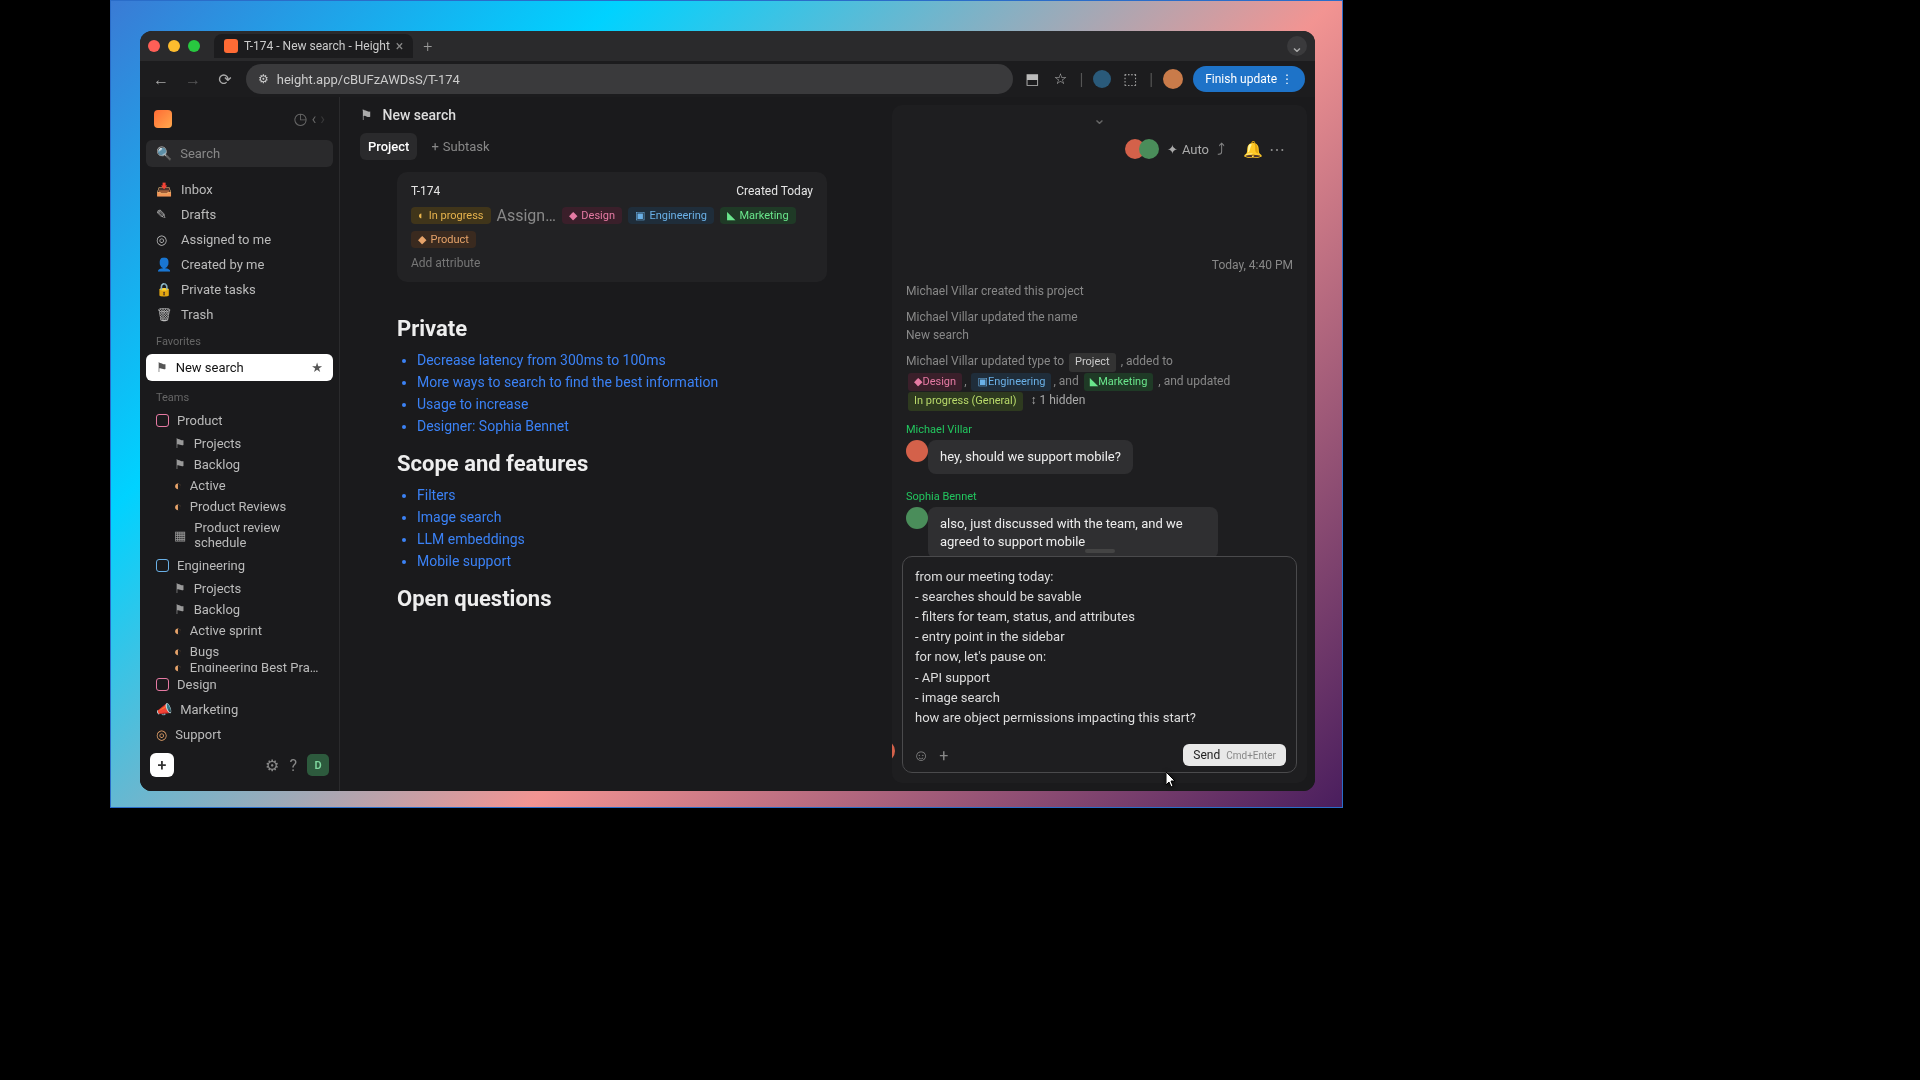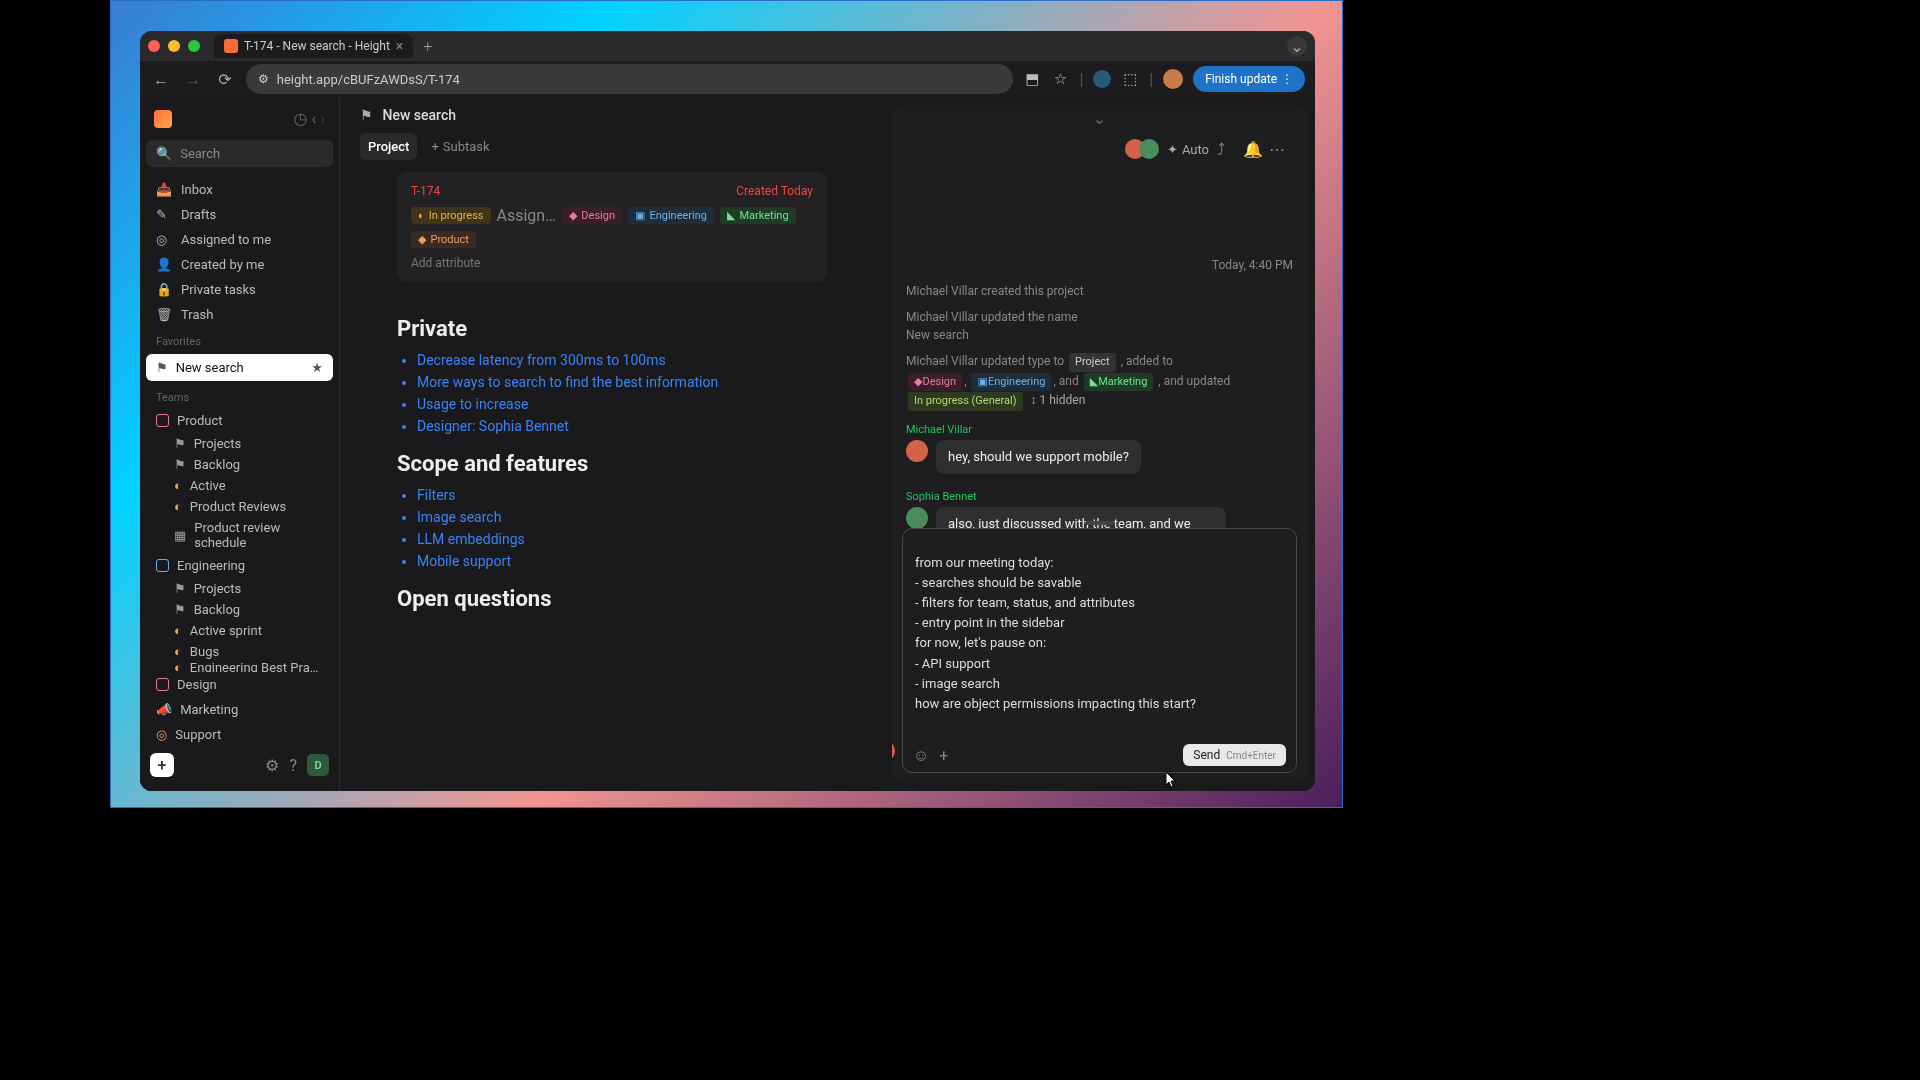--- a/index.html
+++ b/index.html
@@ -42,21 +42,21 @@
 .sf-spacer{flex:1}
 .user-chip{width:22px;height:22px;border-radius:5px;background:#2d5a3d;color:#7fd89f;display:flex;align-items:center;justify-content:center;font-size:11px;font-weight:600}
 
 .main{flex:1;display:flex;overflow:hidden}
 .content{flex:1;display:flex;flex-direction:column;padding:0;overflow:hidden}
 .content-header{display:flex;align-items:center;padding:10px 20px;gap:10px;color:#ddd;font-size:14px}
 .tab-row{display:flex;align-items:center;padding:0 20px;gap:14px;font-size:13px}
 .tab-active{color:#fff;padding:6px 8px;border-radius:6px;background:#2a2a2c;font-weight:500}
 .tab-inactive{color:#888;display:flex;align-items:center;gap:4px}
 .meta-card{margin:12px auto 0;width:430px;background:#222224;border-radius:10px;padding:12px 14px}
-.meta-row1{display:flex;justify-content:space-between;color:#ef4444;font-size:12px;margin-bottom:8px}
+.meta-row1{display:flex;justify-content:space-between;color:#e5e5e5;font-size:12px;margin-bottom:8px}
 .meta-row2{display:flex;gap:6px;align-items:center;flex-wrap:wrap;margin-bottom:8px}
 .pill{display:inline-flex;align-items:center;gap:4px;padding:2px 7px;border-radius:4px;font-size:11px}
 .p-prog{background:#40351a;color:#e6b34d}
 .p-des{background:#3a1f2a;color:#e67aa3}
 .p-eng{background:#1f2d3a;color:#6ab0e6}
 .p-mkt{background:#1f3a26;color:#6ae68c}
 .p-prd{background:#3a2a1f;color:#e6a36a}
 .p-prj{background:#333;color:#ccc}
 .p-prog-g{background:#2e3a1f;color:#b8d96a}
 .assign{color:#888;font-size:16px}
@@ -74,25 +74,25 @@
 .auto-tog{display:flex;align-items:center;gap:4px;color:#aaa;font-size:13px}
 .ctrl-ico{color:#888;width:18px}
 .chat-collapse{text-align:center;color:#666;padding:4px}
 .chat-body{flex:1;padding:10px 14px;overflow:auto;display:flex;flex-direction:column}
 .chat-spacer{flex:1;min-height:110px}
 .ts-center{text-align:right;color:#888;font-size:12px;margin:6px 0}
 .log-line{color:#888;font-size:12px;margin:4px 0;line-height:1.5}
 .log-pill{display:inline-flex;align-items:center;padding:1px 6px;border-radius:3px;font-size:11px;margin:0 2px}
 .msg{margin:8px 0}
 .msg-author{color:#22c55e;font-size:11px;margin-bottom:4px}
-.msg-row{display:flex;gap:8px;align-items:flex-start}
+.msg-row{display:flex;align-items:flex-start}
 .msg-av{width:22px;height:22px;border-radius:50%;flex-shrink:0}
 .bubble{background:#2f2f31;color:#eee;padding:8px 12px;border-radius:8px;font-size:13px;line-height:1.4;max-width:290px}
 .chat-input{border:1px solid #4a4a4c;border-radius:10px;margin:0 10px 10px;background:#1e1e20;position:relative}
-.ci-text{padding:24px 12px;color:#ddd;font-size:13px;line-height:1.55}
+.ci-text{padding:10px 12px;color:#ddd;font-size:13px;line-height:1.55}
 .ci-bar{display:flex;align-items:center;padding:6px 10px;gap:10px}
 .send-btn{margin-left:auto;background:#e8e8e8;color:#222;padding:4px 10px;border-radius:6px;font-size:12px;display:flex;align-items:center;gap:6px}
 .send-hint{color:#888;font-size:10px}
 .ci-msg-av{position:absolute;left:-30px;bottom:10px;width:22px;height:22px;border-radius:50%;background:#d4614a}
 .ci-handle{width:30px;height:4px;background:#444;border-radius:2px;margin:0 auto;position:absolute;top:-8px;left:50%;transform:translateX(-50%)}
 .cursor{position:absolute;left:1166px;top:772px;width:12px;height:16px;filter:drop-shadow(0 0 2px rgba(0,0,0,.8))}
 .truncate{white-space:nowrap;overflow:hidden;text-overflow:ellipsis}
 </style>
 </head>
 <body>

